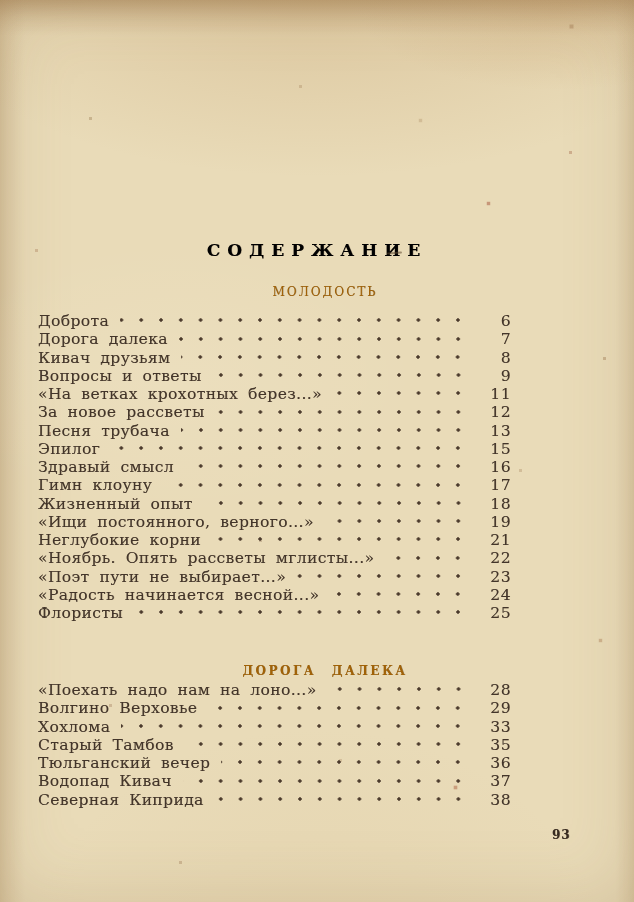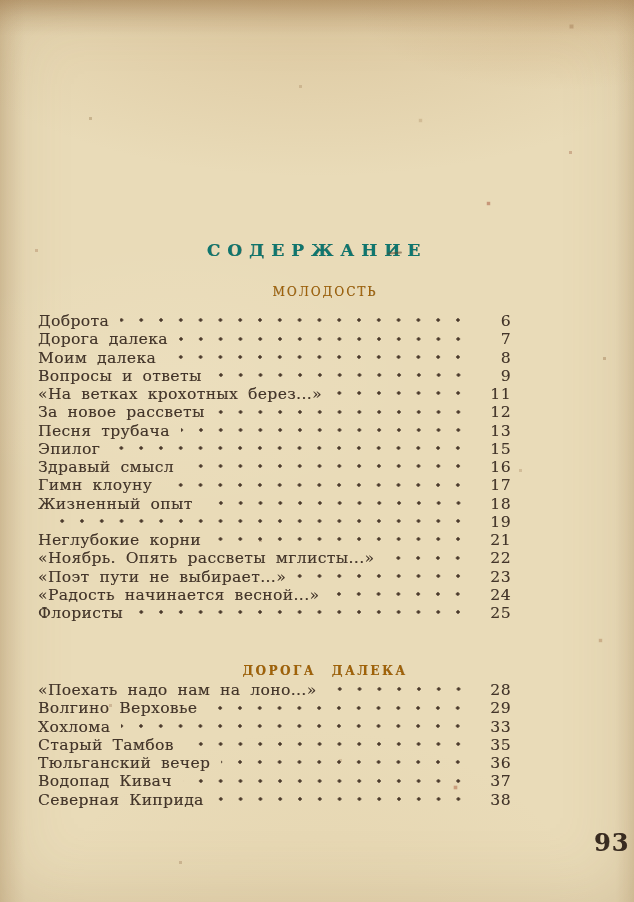--- a/index.html
+++ b/index.html
@@ -46,21 +46,21 @@
       180px 862px 0 1px rgba(150,110,75,.32),
       520px 470px 0 1px rgba(150,110,75,.28),
       420px 120px 0 1.2px rgba(180,150,110,.4),
       340px 760px 0 1px rgba(150,110,75,.25);
   }
   .toc-title {
     position: absolute; left: 33px; width: 568px; top: 240px;
     margin: 0; text-align: center;
     font-size: 17px; font-weight: bold;
     letter-spacing: 7px; word-spacing: 2px;
-    color: #0f766e;
+    color: #000000;
     text-shadow: 0.4px 0.4px 0.6px rgba(55,40,28,.45);
   }
   .dash {
     position: absolute; left: 387px; top: 252px;
     width: 15px; height: 2px;
     background: rgba(95,72,50,.55);
     transform: rotate(-4deg);
     border-radius: 1px;
   }
   .heading {
@@ -97,24 +97,23 @@
     background-repeat: repeat-x;
     background-position: right 2px bottom 3px;
   }
   .row .pg {
     flex: 0 0 32px;
     text-align: right;
     letter-spacing: 0.5px;
   }
   .folio {
     position: absolute; left: 552px; top: 828px;
-    font-size: 24px; font-weight: bold;
+    font-size: 12px; font-weight: bold;
     color: #382b20; letter-spacing: 1px;
     text-shadow: 0.4px 0.4px 0.6px rgba(55,40,28,.45);
-    margin-left: 42px;
   }
 </style>
 </head>
 <body>
 
 <div class="page">
   <div class="texture"></div>
   <div class="speckles"></div>
 
   <h1 class="toc-title">СОДЕРЖАНИЕ</h1>
@@ -128,21 +127,21 @@
     <span class="pg">6</span>
   </div>
 
   <div class="row">
     <span class="t">Дорога далека</span>
     <span class="leader"></span>
     <span class="pg">7</span>
   </div>
 
   <div class="row">
-    <span class="t">Моим далека</span>
+    <span class="t">Кивач друзьям</span>
     <span class="leader"></span>
     <span class="pg">8</span>
   </div>
 
   <div class="row">
     <span class="t">Вопросы и ответы</span>
     <span class="leader"></span>
     <span class="pg">9</span>
   </div>
 
@@ -182,20 +181,21 @@
     <span class="pg">17</span>
   </div>
 
   <div class="row">
     <span class="t">Жизненный опыт</span>
     <span class="leader"></span>
     <span class="pg">18</span>
   </div>
 
   <div class="row">
+    <span class="t">«Ищи постоянного, верного...»</span>
     <span class="leader"></span>
     <span class="pg">19</span>
   </div>
 
 
   <div class="row">
     <span class="t">Неглубокие корни</span>
     <span class="leader"></span>
     <span class="pg">21</span>
   </div>

